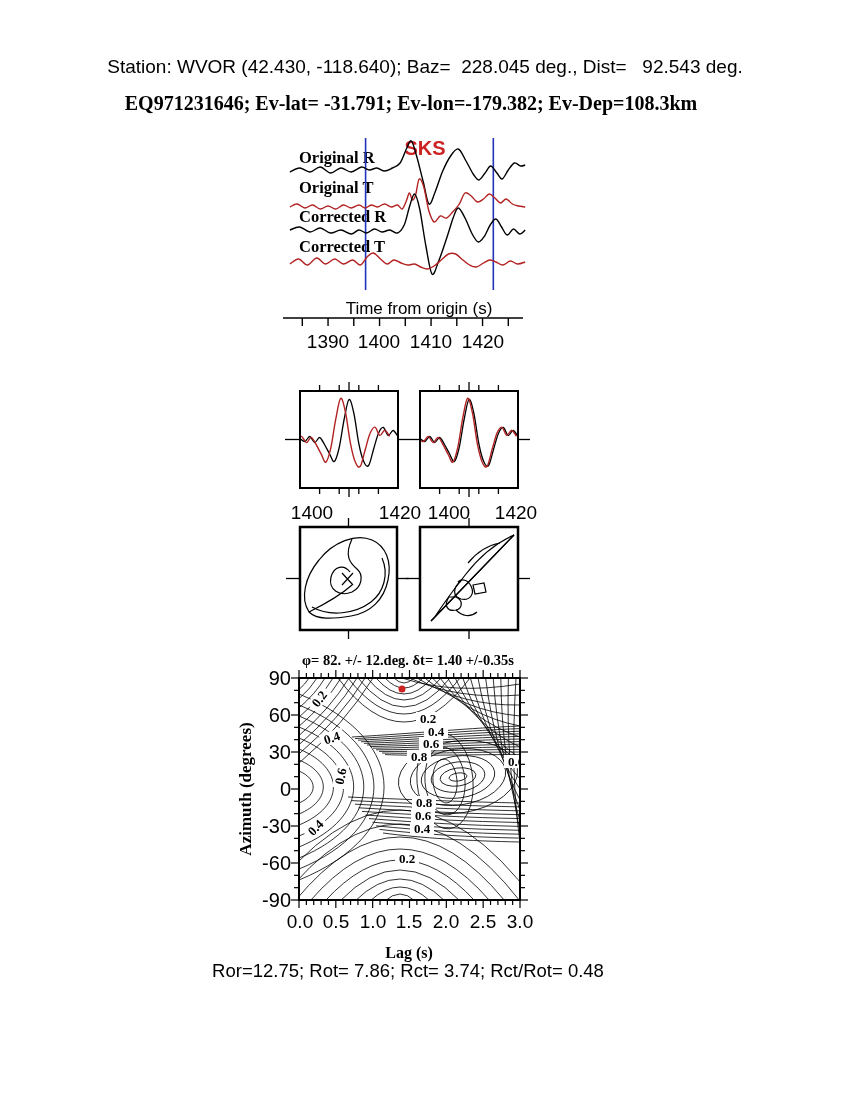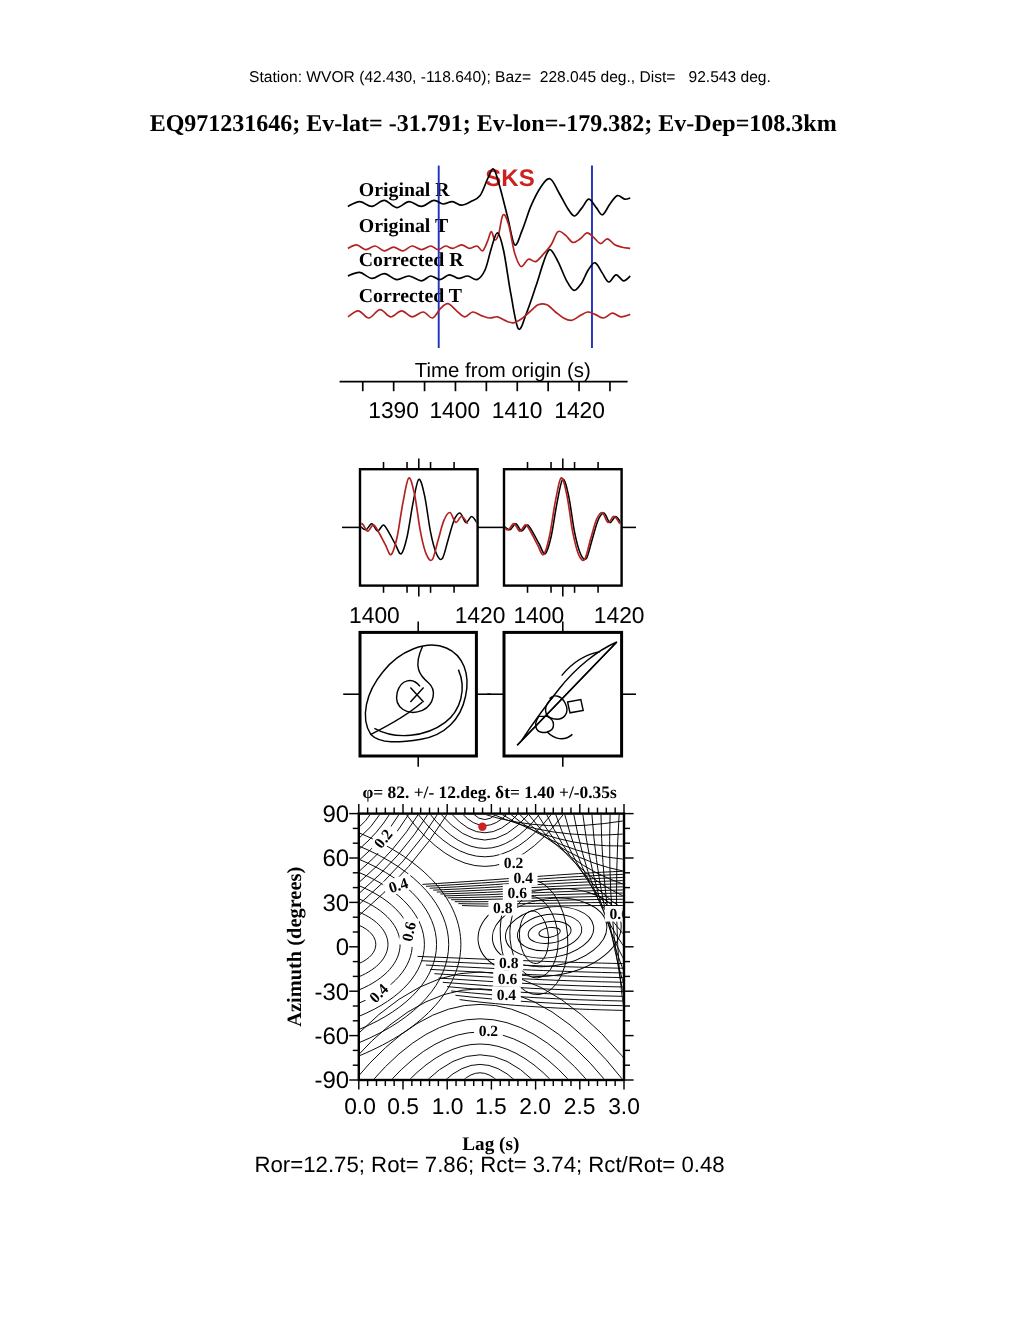--- a/index.html
+++ b/index.html
@@ -1,19 +1,19 @@
 <!DOCTYPE html>
 <html><head>
 <meta charset="utf-8">
 <style>
   html,body{margin:0;padding:0;background:#ffffff;}
   #page{position:relative;width:850px;height:1100px;background:#ffffff;overflow:hidden;
         font-family:"Liberation Sans",sans-serif;}
   .hline{position:absolute;width:850px;text-align:center;white-space:pre;color:#000;}
-  #header-line1{top:56px;left:0;font-size:13px;}
+  #header-line1{top:56px;left:0;font-size:19px;}
   #header-line2{top:92px;left:-14px;font-size:20px;font-family:"Liberation Serif",serif;font-weight:bold;}
   #footer-stats{top:960px;left:-17px;font-size:18.5px;}
   svg text{fill:#000;}
   .sanslab{font-family:"Liberation Sans",sans-serif;}
   .serlab{font-family:"Liberation Serif",serif;font-weight:bold;}
 </style>
 </head>
 <body>
 
 <div id="page">

